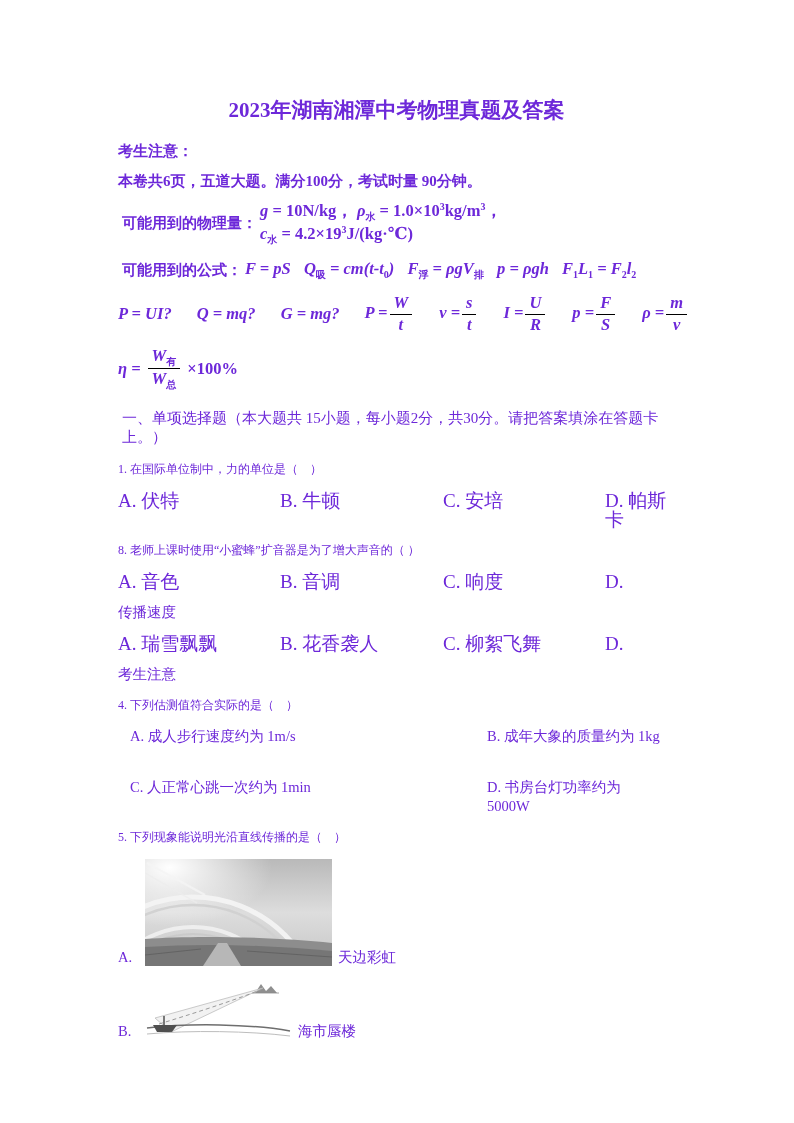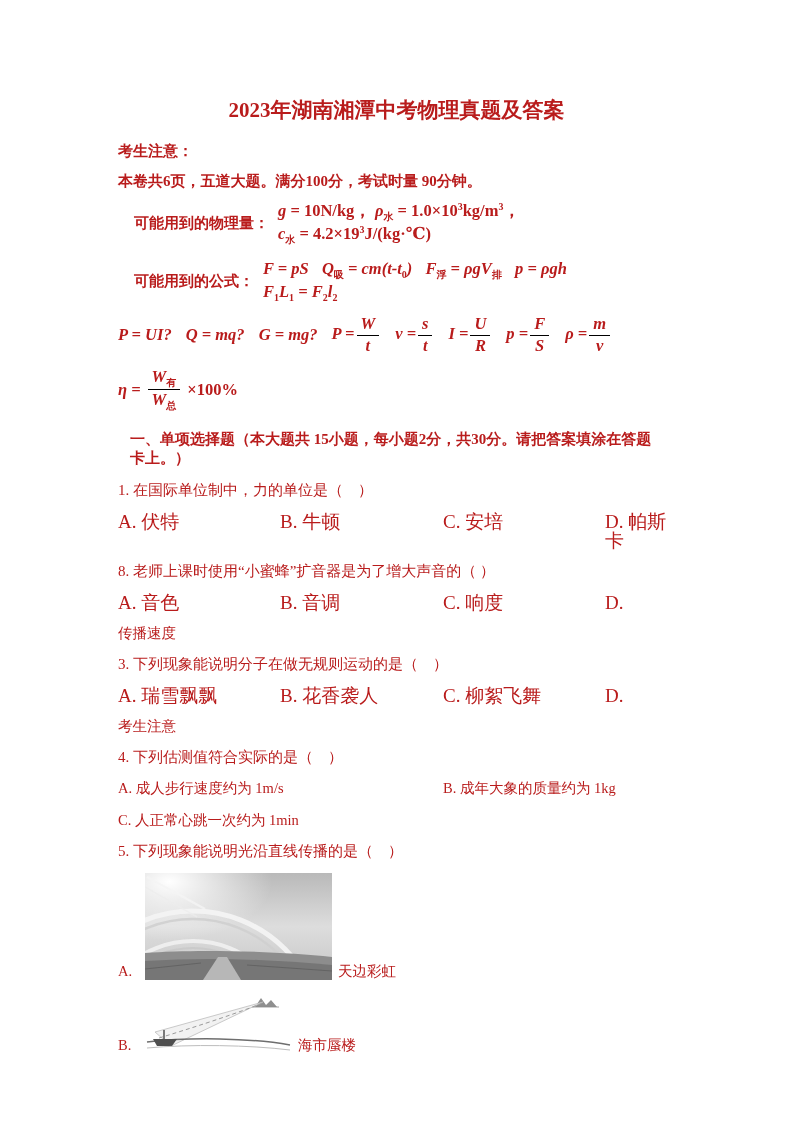--- a/index.html
+++ b/index.html
@@ -1,45 +1,45 @@
 <!DOCTYPE html>
 <html><head>
 <meta charset="utf-8">
 <style>
   html,body{margin:0;padding:0;background:#ffffff;}
   .page{
     width:794px;height:1123px;box-sizing:border-box;margin:0 auto;
-    background:#ffffff;color:#b91c1c;
+    background:#ffffff;color:#6d28d9;
     font-family:"Liberation Serif","DejaVu Serif",serif;
     padding:96px 119px 0 118px;overflow:hidden;
   }
   .title{font-size:21px;font-weight:bold;text-align:center;margin:0 0 18px;}
   .bold-line{font-weight:bold;font-size:15px;line-height:19px;margin:11px 0 9px;}
   .label{font-weight:bold;font-size:15px;white-space:nowrap;}
   .math{font-weight:bold;font-size:16.5px;}
   .mi{font-style:italic;}
   .it{font-style:italic;}
   .math sub,.math sup{font-size:10px;font-style:normal;}
   .math sub{vertical-align:-4px;}
   .math sup{vertical-align:6px;}
-  .math-row{display:flex;align-items:center;gap:9px;margin:4px 16px 12px;flex-wrap:nowrap;}
+  .math-row{display:flex;align-items:center;gap:3px;margin:4px 4px 12px;flex-wrap:nowrap;}
   .fgroup{margin-right:9px;white-space:nowrap;}
   .frac{display:inline-block;text-align:center;vertical-align:middle;margin:0 2px;line-height:1.15;}
   .frac .num{display:block;border-bottom:1.4px solid #000;padding:0 4px 1px;}
   .frac .den{display:block;padding-top:1px;}
-  .frac-row{display:flex;align-items:center;gap:14px;margin:6px 0 12px;font-style:italic;}
+  .frac-row{display:flex;align-items:center;gap:25px;margin:6px 0 12px;font-style:italic;}
   .frac-row .m-item{white-space:nowrap;}
   .eta-row{display:flex;align-items:center;gap:5px;margin:4px 0 18px;}
   .eta-row .lhs{font-style:italic;}
   .eta-row .mi{font-style:italic;}
-  .section-heading{font-weight:bold;font-size:15px;line-height:19px;margin:0 12px 13px;}
-  .q-text{font-size:15px;line-height:19px;margin:8px 0 12px;}
+  .section-heading{font-weight:normal;font-size:15px;line-height:19px;margin:0 4px 13px;}
+  .q-text{font-size:12px;line-height:19px;margin:8px 0 12px;}
   .plain-line{font-size:14.5px;line-height:19px;margin:8px 0 12px;}
   .opt-grid-4{display:grid;grid-template-columns:162px 163px 162px auto;font-size:19px;line-height:19px;margin:0 0 12px;}
-  .opt-grid-2{display:grid;grid-template-columns:325px auto;row-gap:13px;font-size:14.5px;line-height:19px;margin:0 0 12px;}
+  .opt-grid-2{display:grid;grid-template-columns:325px auto;row-gap:13px;font-size:14.5px;line-height:19px;margin:0 12px 12px;gap:32px;}
   .figure-row{display:flex;align-items:flex-end;margin:2px 0 12px;font-size:14.5px;line-height:17px;}
   .fig-label{width:27px;flex:0 0 27px;}
   .fig-caption{margin-left:6px;}
   .fig-img{display:block;}
   .fig-img svg{display:block;}
 </style>
 </head>
 <body>
 
 <div class="page">
@@ -100,34 +100,34 @@
 
   <p class="q-text">8. 老师上课时使用“小蜜蜂”扩音器是为了增大声音的（ ）</p>
   <div class="opt-grid-4">
     <span class="opt">A. 音色</span>
     <span class="opt">B. 音调</span>
     <span class="opt">C. 响度</span>
     <span class="opt">D.</span>
   </div>
   <p class="plain-line">传播速度</p>
 
-  <p class="q-text">3. 下列现象能说明分子在做无规则运动的是（　）</p>
   <div class="opt-grid-4">
     <span class="opt">A. 瑞雪飘飘</span>
     <span class="opt">B. 花香袭人</span>
     <span class="opt">C. 柳絮飞舞</span>
     <span class="opt">D.</span>
   </div>
   <p class="plain-line">考生注意</p>
 
   <p class="q-text">4. 下列估测值符合实际的是（　）</p>
   <div class="opt-grid-2">
     <span class="opt">A. 成人步行速度约为 1m/s</span>
     <span class="opt">B. 成年大象的质量约为 1kg</span>
     <span class="opt">C. 人正常心跳一次约为 1min</span>
+    <span class="opt">D. 书房台灯功率约为 5000W</span>
   </div>
 
   <p class="q-text">5. 下列现象能说明光沿直线传播的是（　）</p>
 
   <div class="figure-row">
     <span class="fig-label">A.</span>
     <span class="fig-img">
       <svg width="187" height="107" viewBox="0 0 187 107">
         <defs>
           <linearGradient id="sky" x1="0" y1="0" x2="0" y2="1">

